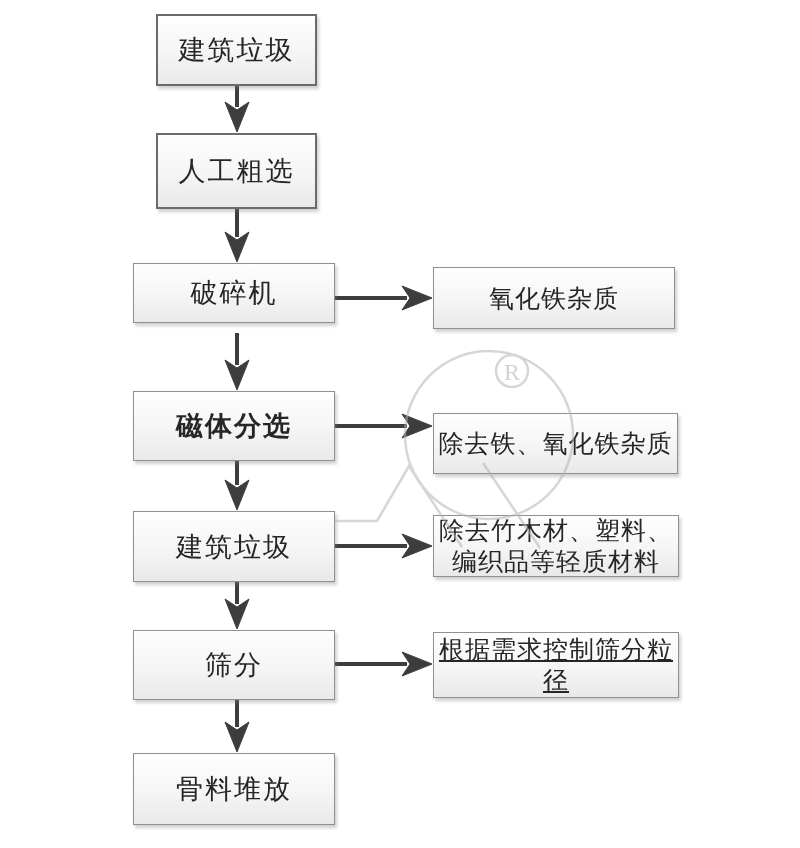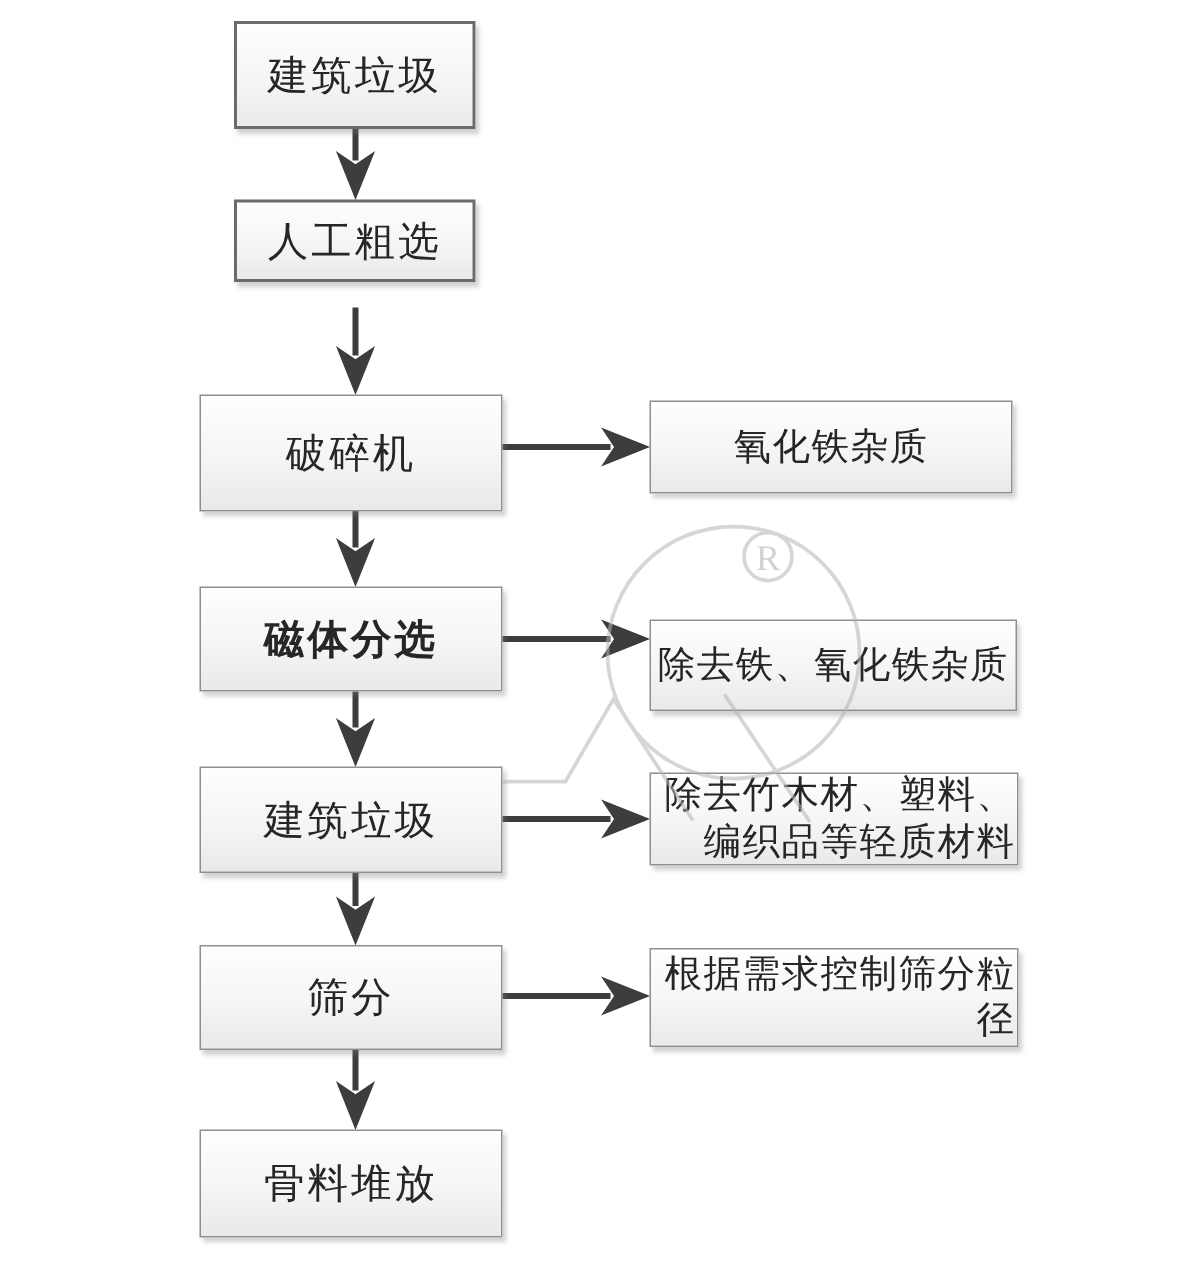--- a/index.html
+++ b/index.html
@@ -19,21 +19,21 @@
   }
   .connectors { z-index: 1; }
   .watermark-layer { z-index: 3; }
   .node {
     position: absolute;
     z-index: 2;
     box-sizing: border-box;
     display: flex;
     align-items: center;
     justify-content: center;
-    text-align: right;
+    text-align: center;
     color: #262626;
     background: linear-gradient(180deg, #fefefe 0%, #f5f5f5 55%, #e9e9e9 100%);
     border: 1.5px solid #8f8f8f;
     box-shadow: 2px 3px 3px rgba(120,120,120,0.35);
   }
   .main-node {
     font-size: 27px;
     letter-spacing: 2px;
   }
   .primary { border: 2px solid #6b6b6b; }
@@ -91,39 +91,39 @@
       </g>
       <g>
         <line x1="335" y1="664" x2="407" y2="664" stroke-width="4"></line>
         <path d="M432,664 L402,652 L410,664 L402,676 Z" stroke-width="1"></path>
       </g>
     </g>
   </svg>
 
   <div class="node main-node primary" style="left:156px; top:14px; width:161px; height:72px;">建筑垃圾</div>
 
-  <div class="node main-node primary" style="left:156px; top:133px; width:161px; height:55px;">人工粗选</div>
+  <div class="node main-node primary" style="left:156px; top:133px; width:161px; height:76px;">人工粗选</div>
 
-  <div class="node main-node" style="left:133px; top:263px; width:202px; height:78px;">破碎机</div>
+  <div class="node main-node" style="left:133px; top:263px; width:202px; height:60px;">破碎机</div>
 
   <div class="node main-node" style="left:133px; top:391px; width:202px; height:70px;font-weight:bold;">磁体分选</div>
 
   <div class="node main-node" style="left:133px; top:511px; width:202px; height:71px;">建筑垃圾</div>
 
   <div class="node main-node" style="left:133px; top:753px; width:202px; height:72px;">骨料堆放</div>
 
   <div class="node main-node" style="left:133px; top:630px; width:202px; height:70px;">筛分</div>
 
   <div class="node side-node" style="left:433px; top:267px; width:242px; height:62px;">氧化铁杂质</div>
 
   <div class="node side-node" style="left:433px; top:413px; width:245px; height:61px;">除去铁、氧化铁杂质</div>
 
   <div class="node side-node" style="left:433px; top:515px; width:246px; height:62px;">除去竹木材、塑料、编织品等轻质材料</div>
 
-  <div class="node side-node" style="left:433px; top:632px; width:246px; height:66px;">根据需求控制筛分粒径</div>
+  <div class="node side-node" style="left:433px; top:632px; width:246px; height:66px;text-decoration:underline;">根据需求控制筛分粒径</div>
 
   <svg class="layer watermark-layer" viewBox="0 0 800 848" xmlns="http://www.w3.org/2000/svg">
     <g stroke="#b5b5b5" stroke-width="2.5" fill="none" opacity="0.55">
       <circle cx="489" cy="435" r="84"></circle>
       <circle cx="512" cy="371" r="16"></circle>
       <polyline points="335,521 377,521 409,466 462,547"></polyline>
       <line x1="483" y1="463" x2="540" y2="548"></line>
     </g>
     <text x="512" y="380" text-anchor="middle" fill="#b5b5b5" opacity="0.6" font-size="24" font-family="Liberation Serif, DejaVu Serif, serif">R</text>
   </svg>

